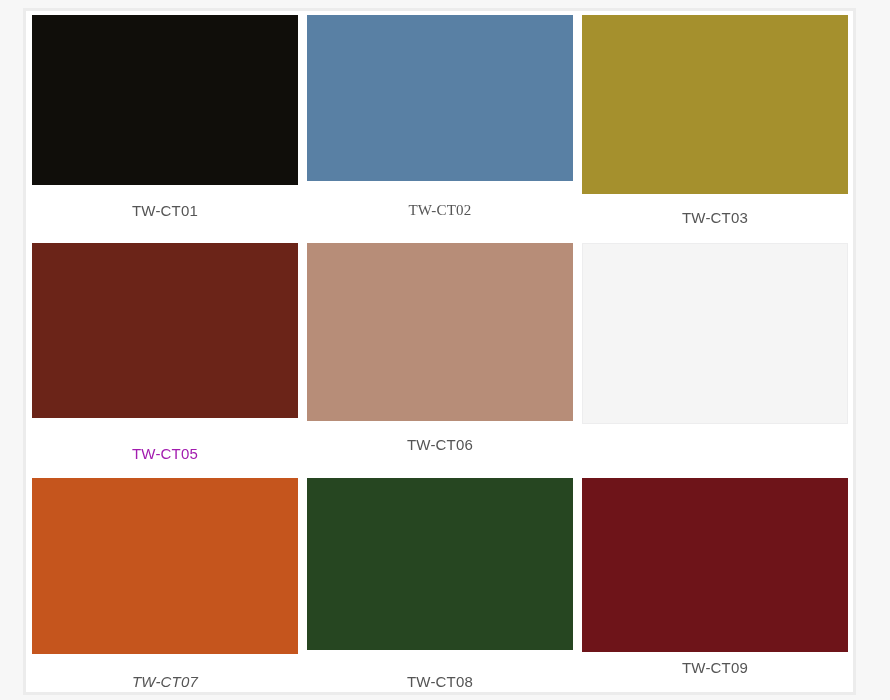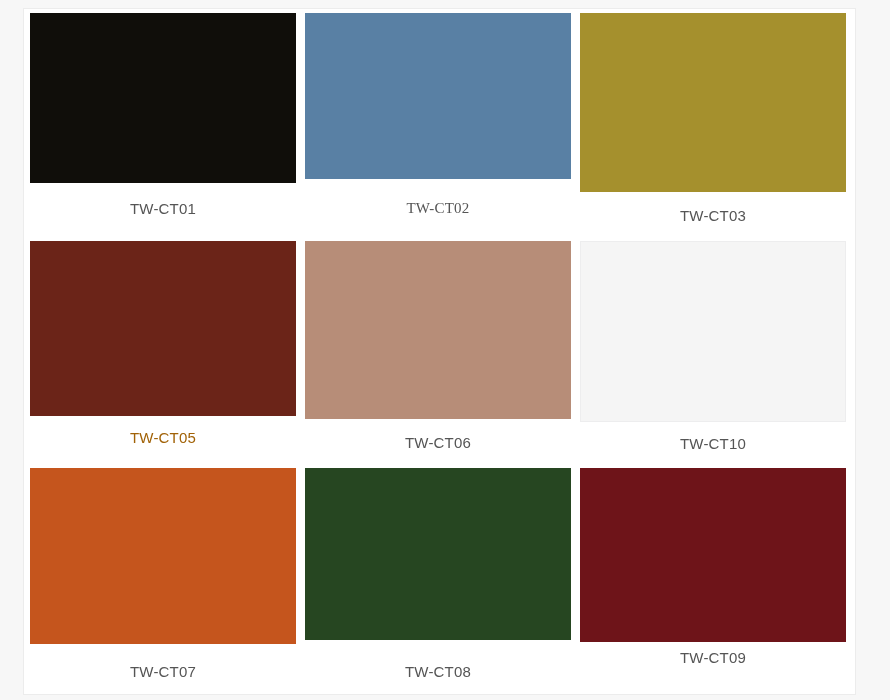--- a/index.html
+++ b/index.html
@@ -15,21 +15,21 @@
     overflow: hidden;
   }
 
   #palette-panel {
     position: absolute;
     left: 23px;
     top: 8px;
     width: 833px;
     height: 687px;
     background: #ffffff;
-    border: 1px solid #1d4ed8;
+    border: 3px solid #1d4ed8;
     box-sizing: border-box;
     overflow: hidden;
   }
 
   .swatch-grid {
     position: absolute;
     left: 6px;
     top: 4px;
     width: 821px;
   }
@@ -86,35 +86,34 @@
           <span class="swatch-label" style="margin-top: 22px; color: rgb(85, 85, 85); font-family: Liberation Serif, serif;">TW-CT02</span>
         </div>
         <div class="swatch-cell">
           <div class="swatch-chip" style="background: rgb(165, 144, 45); height: 179px;"></div>
           <span class="swatch-label" style="margin-top: 16px; color: rgb(85, 85, 85);">TW-CT03</span>
         </div>
       </div>
       <div class="swatch-row" style="margin-bottom: 17px;">
         <div class="swatch-cell">
           <div class="swatch-chip" style="background: rgb(107, 36, 24); height: 175px;"></div>
-          <span class="swatch-label" style="margin-top: 14px; color: #a16207;">TW-CT05</span>
+          <span class="swatch-label" style="margin-top: 28px; color: #a21caf;">TW-CT05</span>
         </div>
         <div class="swatch-cell">
           <div class="swatch-chip" style="background: rgb(183, 141, 120); height: 178px;"></div>
           <span class="swatch-label" style="margin-top: 16px; color: rgb(85, 85, 85);">TW-CT06</span>
         </div>
         <div class="swatch-cell">
           <div class="swatch-chip has-edge" style="background: rgb(245, 245, 245); height: 181px;"></div>
-          <span class="swatch-label" style="margin-top: 14px; color: rgb(85, 85, 85);">TW-CT10</span>
         </div>
       </div>
       <div class="swatch-row">
         <div class="swatch-cell">
           <div class="swatch-chip" style="background: rgb(197, 85, 29); height: 176px;"></div>
-          <span class="swatch-label" style="margin-top: 20px; color: rgb(85, 85, 85);">TW-CT07</span>
+          <span class="swatch-label" style="margin-top: 20px; color: rgb(85, 85, 85); font-style: italic;">TW-CT07</span>
         </div>
         <div class="swatch-cell">
           <div class="swatch-chip" style="background: rgb(38, 70, 33); height: 172px;"></div>
           <span class="swatch-label" style="margin-top: 24px; color: rgb(85, 85, 85);">TW-CT08</span>
         </div>
         <div class="swatch-cell">
           <div class="swatch-chip" style="background: rgb(110, 20, 25); height: 174px;"></div>
           <span class="swatch-label" style="margin-top: 8px; color: rgb(85, 85, 85);">TW-CT09</span>
         </div>
       </div>

